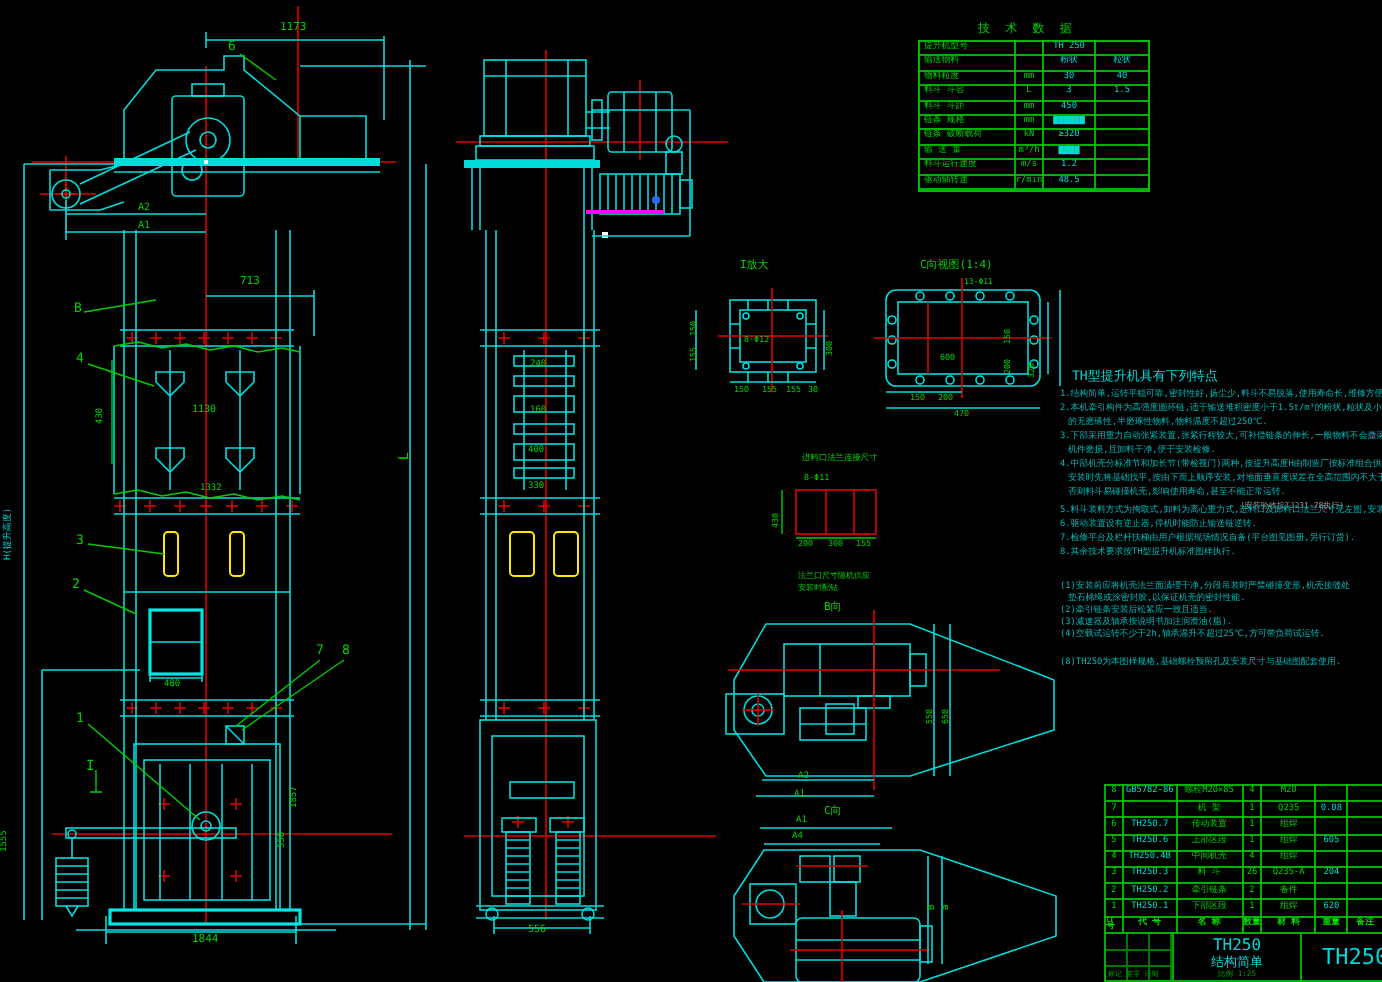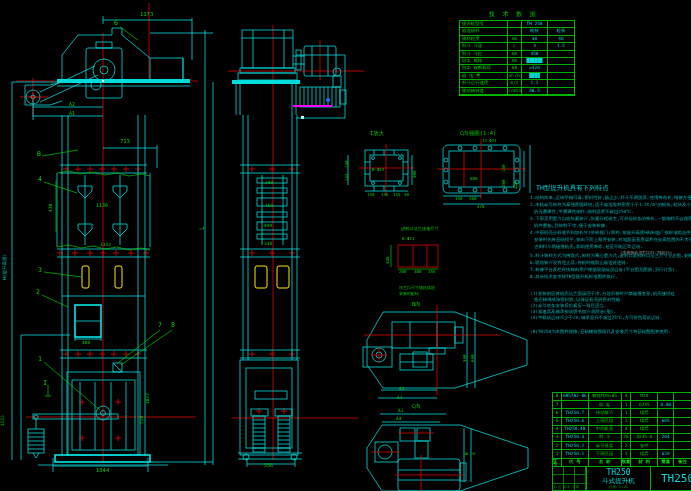--- a/index.html
+++ b/index.html
@@ -505,21 +505,21 @@
       <span class="pc rem">备注</span>
     </div>
   </div>
 
   <div class="tblock">
     <div class="tb-left">
       <span class="tb-left-note">标记 签字 日期</span>
     </div>
     <div class="tb-center">
       <div class="tb-model">TH250</div>
-      <div class="tb-name">斗式提升机</div>
+      <div class="tb-name">结构简单</div>
       <div class="tb-scale">比例 1:25</div>
     </div>
     <div class="tb-right">
       <div class="tb-no">TH250</div>
     </div>
   </div>
 
 </div>
 
 </body></html>

